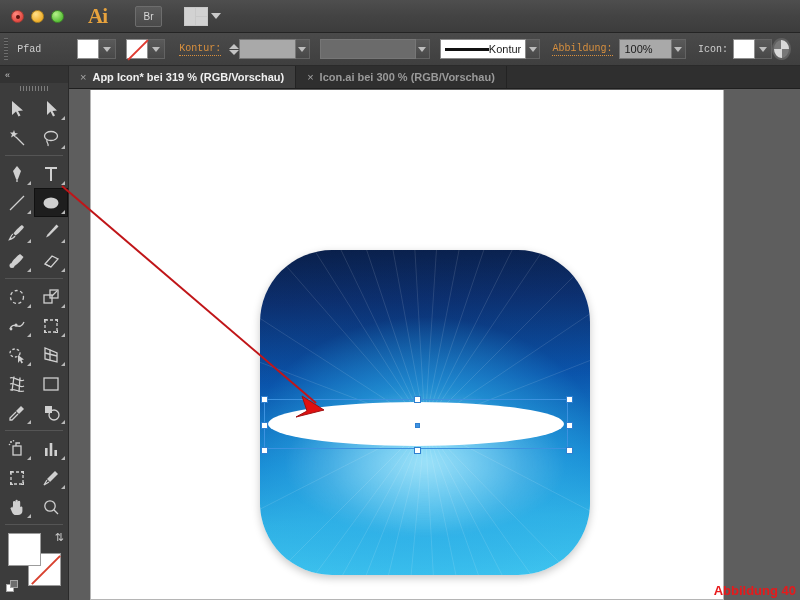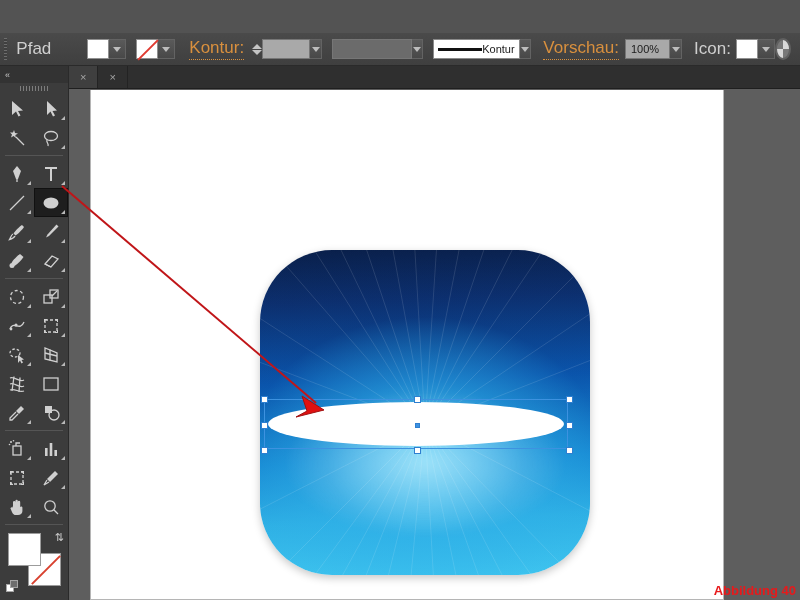--- a/index.html
+++ b/index.html
@@ -47,21 +47,21 @@
 
   
   .controlbar {
     position: absolute; left: 0; top: 33px; width: 800px; height: 33px;
     background: linear-gradient(180deg,#4a4a4a,#3f3f3f);
     border-bottom: 1px solid #2a2a2a;
     display: flex; align-items: center;
   }
   .grip { width: 5px; height: 22px; margin-left: 4px;
     background: repeating-linear-gradient(180deg,#6e6e6e 0 1px,#3f3f3f 1px 3px); }
-  .cb-label { color: #cfcfcf; font-size: 17px; margin-left: 9px; }
+  .cb-label { color: #cfcfcf; font-size: 10px; margin-left: 9px; font-family: Liberation Mono, monospace; }
   .cb-label.orange { color: #d9903e; border-bottom: 1px dotted #d9903e; padding-bottom: 1px; }
 
   .swatch-box { display: flex; align-items: center; margin-left: 10px; }
   .swatch {
     width: 22px; height: 20px; border: 1px solid #8f8f8f; background: #fff; position: relative;
   }
   .swatch.none:after {
     content: ""; position: absolute; left: -3px; top: 9px; width: 28px; height: 2px;
     background: #e03a30; transform: rotate(-45deg);
   }
@@ -182,20 +182,39 @@
     position: absolute; right: 4px; bottom: 2px; color: #e8191b;
     font-size: 13px; font-weight: bold; font-family: "Liberation Sans", sans-serif;
   }
   .rightpanel { position: absolute; left: 656px; top: 0; width: 75px; height: 511px; background: #5e5e5e; }
 </style>
 </head>
 <body>
 
 <div id="app">
 
+  <div class="titlebar">
+    <div class="traffic">
+      <div class="tl red"></div>
+      <div class="tl yellow"></div>
+      <div class="tl green"></div>
+    </div>
+    <div class="ai-logo">Ai</div>
+    <div class="br-btn">Br</div>
+    <div class="arrange-btn">
+      <div class="arrange-ic">
+        <div class="lft"></div>
+          <div class="rgt">
+            <i></i>
+            <i></i>
+          </div>
+      </div>
+      <div class="tri-dn"></div>
+    </div>
+  </div>
 
   <div class="controlbar">
     <div class="grip"></div>
     <div class="cb-label">Pfad</div>
 
     <div class="swatch-box" style="margin-left:36px">
       <div class="swatch"></div>
       <div class="dd-arrow">
           <div class="cap"></div>
         </div>
@@ -224,43 +243,45 @@
       </div>
 
     <div class="stroke-preview" style="margin-left:10px">
       <div class="stroke-line"></div>
       <span>Kontur</span>
     </div>
     <div class="dd-arrow">
         <div class="cap"></div>
       </div>
 
-    <div class="cb-label orange" style="margin-left:12px">Vorschau:</div>
+    <div class="cb-label orange" style="margin-left:12px">Abbildung:</div>
     <div class="field" style="width:62px;margin-left:6px">100%</div>
     <div class="dd-arrow">
         <div class="cap"></div>
       </div>
 
     <div class="cb-label" style="margin-left:12px">Icon:</div>
     <div class="swatch-box" style="margin-left:5px">
       <div class="swatch"></div>
       <div class="dd-arrow">
           <div class="cap"></div>
         </div>
     </div>
 
     <div class="sphere-btn"></div>
   </div>
 
   <div class="tabbar">
     <div class="tab active">
       <span class="x">×</span>
+      <span>App Icon* bei 319 % (RGB/Vorschau)</span>
     </div>
     <div class="tab inactive">
       <span class="x">×</span>
+      <span>Icon.ai bei 300 % (RGB/Vorschau)</span>
     </div>
   </div>
 
   <div class="toolpanel">
     <div class="tp-head">
       <span class="chev">«</span>
     </div>
     <div class="tp-grip">
         <i></i>
       </div>

